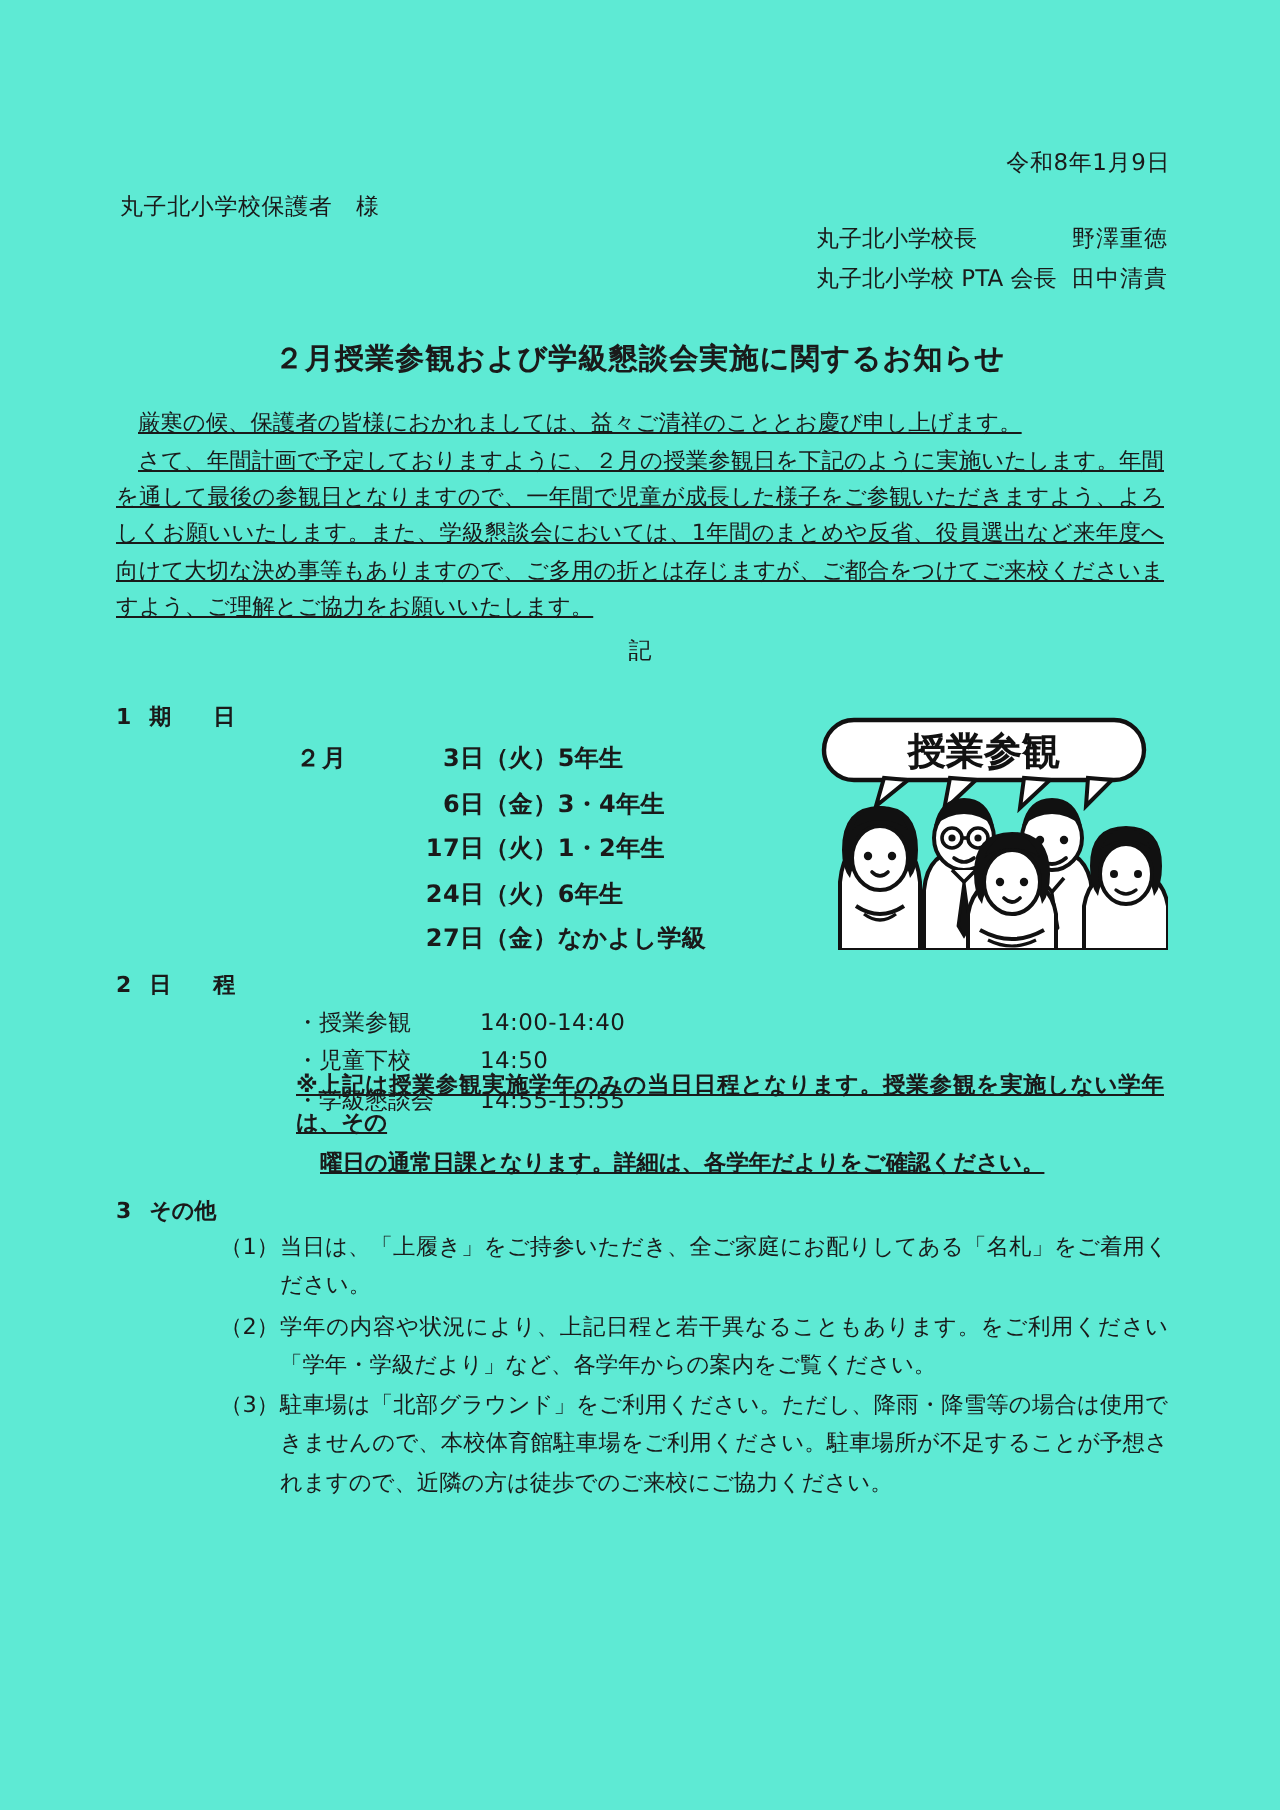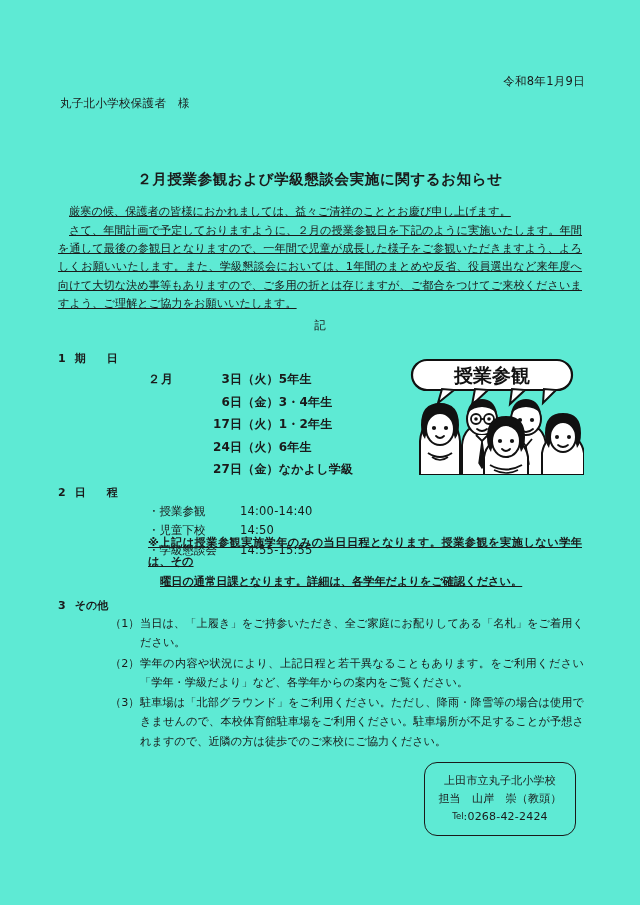--- a/index.html
+++ b/index.html
@@ -227,20 +227,30 @@
 </style>
 </head>
 <body>
 
 <div class="page">
 
   <div class="doc-date">令和8年1月9日</div>
 
   <div class="addressee">丸子北小学校保護者　様</div>
 
+  <div class="signers">
+    <div class="signer-row">
+      <span class="signer-org">丸子北小学校長</span>
+      <span class="signer-name">野澤重徳</span>
+    </div>
+    <div class="signer-row">
+      <span class="signer-org">丸子北小学校 PTA 会長</span>
+      <span class="signer-name">田中清貴</span>
+    </div>
+  </div>
 
   <div class="doc-title">２月授業参観および学級懇談会実施に関するお知らせ</div>
 
   <div class="body-block">
     <p class="body-para">厳寒の候、保護者の皆様におかれましては、益々ご清祥のこととお慶び申し上げます。</p>
     <p class="body-para">さて、年間計画で予定しておりますように、２月の授業参観日を下記のように実施いたします。年間を通して最後の参観日となりますので、一年間で児童が成長した様子をご参観いただきますよう、よろしくお願いいたします。また、学級懇談会においては、1年間のまとめや反省、役員選出など来年度へ向けて大切な決め事等もありますので、ご多用の折とは存じますが、ご都合をつけてご来校くださいますよう、ご理解とご協力をお願いいたします。</p>
   </div>
 
   <div class="ki-mark">記</div>
 
@@ -369,19 +379,14 @@
     <div class="other-item">
       <span class="other-marker">（2）</span>
       <span class="other-text">学年の内容や状況により、上記日程と若干異なることもあります。をご利用ください「学年・学級だより」など、各学年からの案内をご覧ください。</span>
     </div>
     <div class="other-item">
       <span class="other-marker">（3）</span>
       <span class="other-text">駐車場は「北部グラウンド」をご利用ください。ただし、降雨・降雪等の場合は使用できませんので、本校体育館駐車場をご利用ください。駐車場所が不足することが予想されますので、近隣の方は徒歩でのご来校にご協力ください。</span>
     </div>
   </div>
 
-  <div class="contact-box">
-    <div class="contact-line">上田市立丸子北小学校</div>
-    <div class="contact-line">担当　山岸　崇（教頭）</div>
-    <div class="contact-line"><span class="contact-tel-label">Tel</span><span>:0268-42-2424</span></div>
-  </div>
 
 </div>
 
 </body></html>

